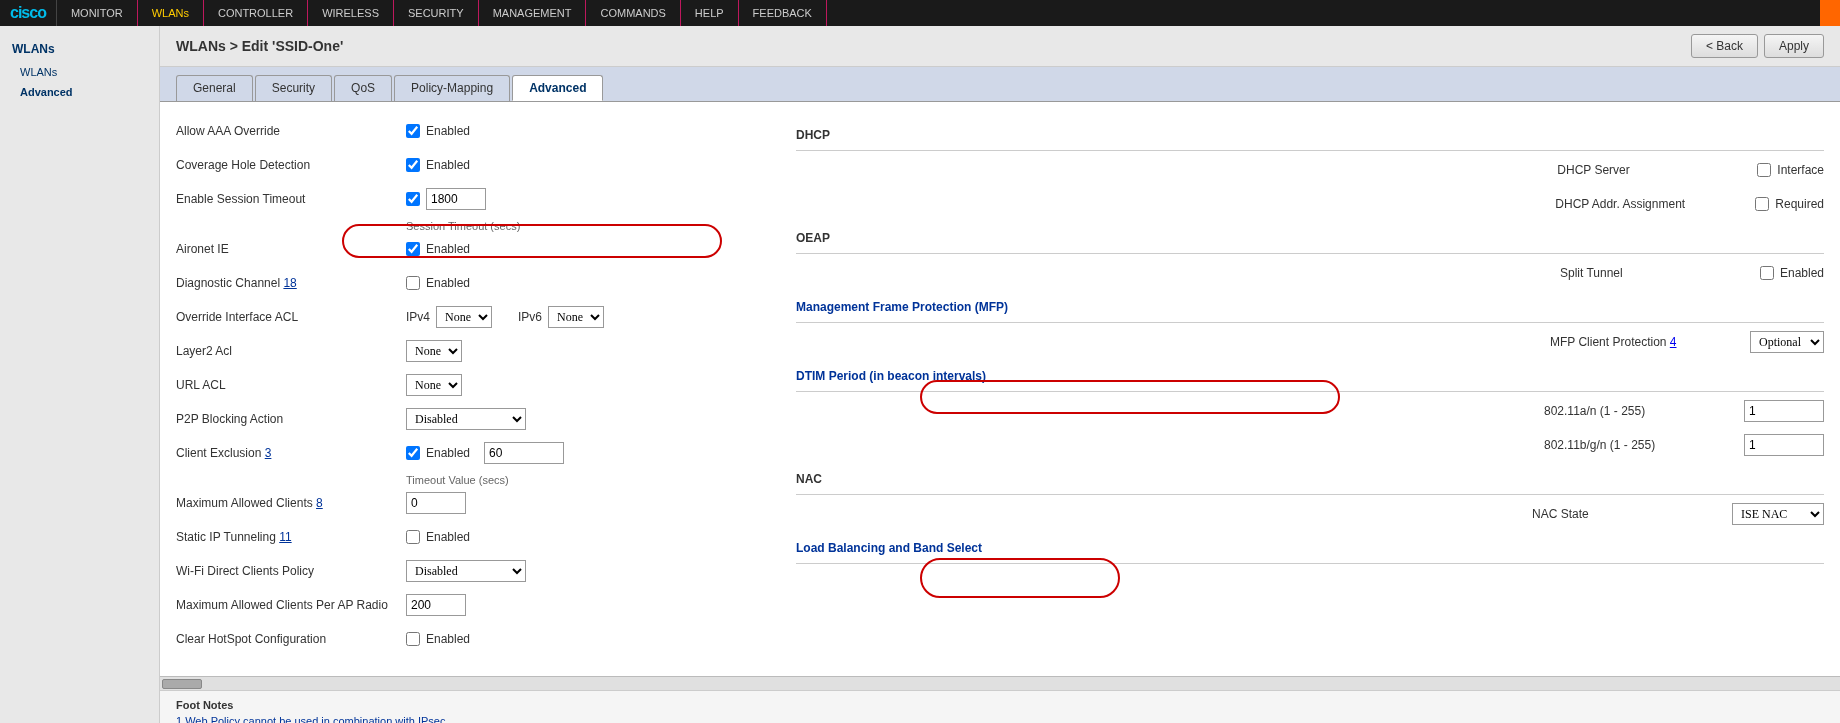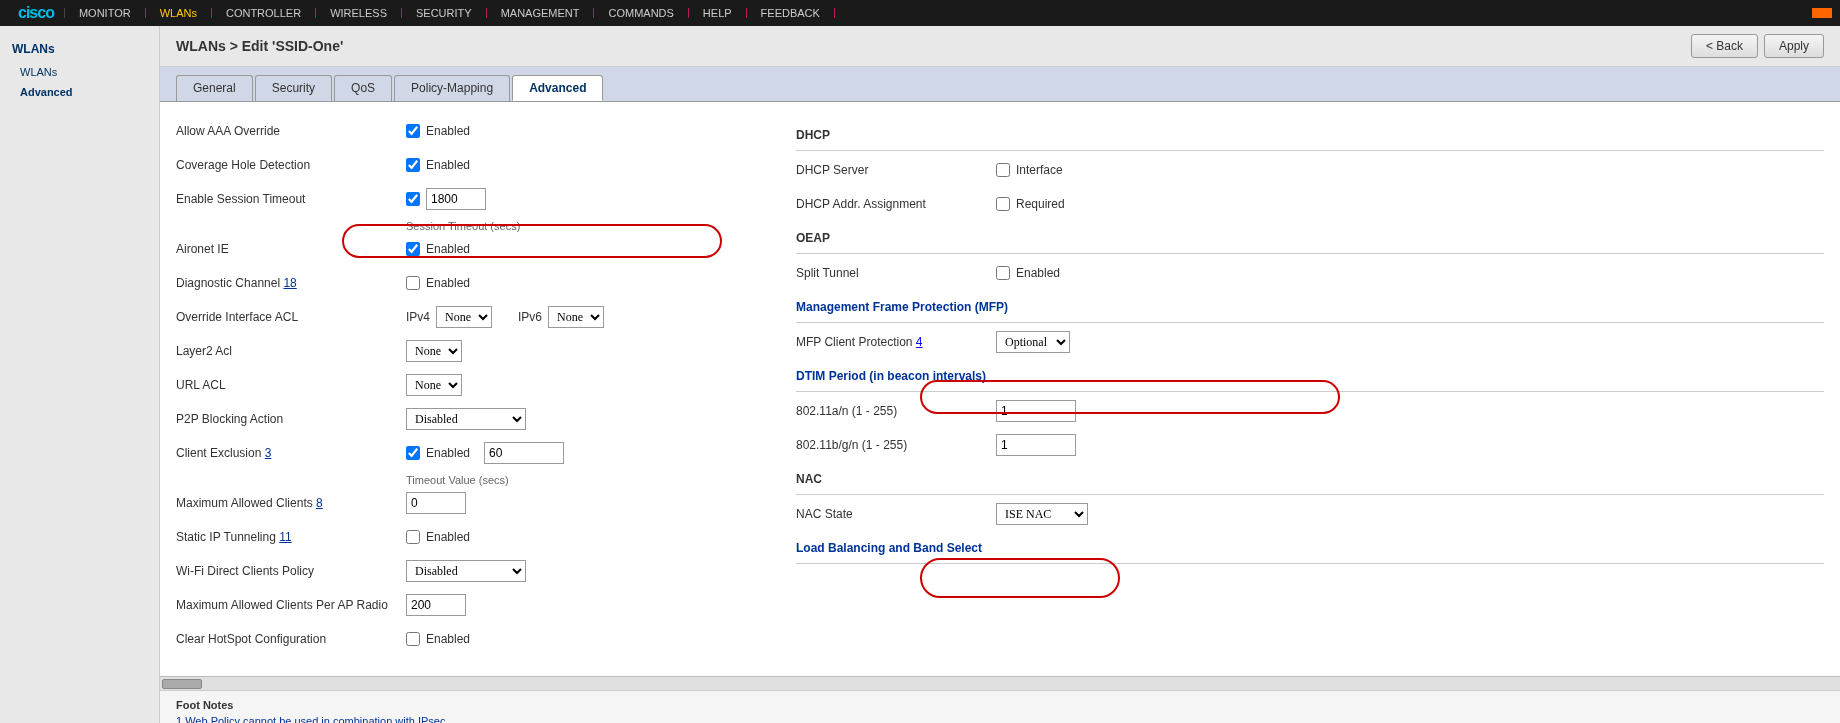--- a/index.html
+++ b/index.html
@@ -4,21 +4,21 @@
   <style>
     * { box-sizing: border-box; margin: 0; padding: 0; }
     body { font-family: Arial, sans-serif; font-size: 12px; background: #f0f0f0; color: #333; }
 
     
     .top-nav {
       background: #1a1a1a;
       display: flex;
       align-items: center;
       height: 26px;
-      padding: 8px;
+      padding: 0;
     }
     .cisco-logo {
       background: #1a1a1a;
       padding: 2px 10px;
       color: white;
       font-weight: bold;
       font-size: 14px;
       border-right: 1px solid #444;
       height: 100%;
       display: flex;
@@ -211,20 +211,21 @@
       margin: 10px 0 6px 0;
       padding-bottom: 2px;
     }
     .section-header.blue { color: #003399; }
 
     .right-form-row {
       display: flex;
       align-items: center;
       margin-bottom: 8px;
       min-height: 26px;
+      justify-content: flex-end;
     }
     .right-form-label {
       width: 200px;
       flex-shrink: 0;
       color: #333;
       font-size: 12px;
     }
     .right-form-value {
       display: flex;
       align-items: center;

